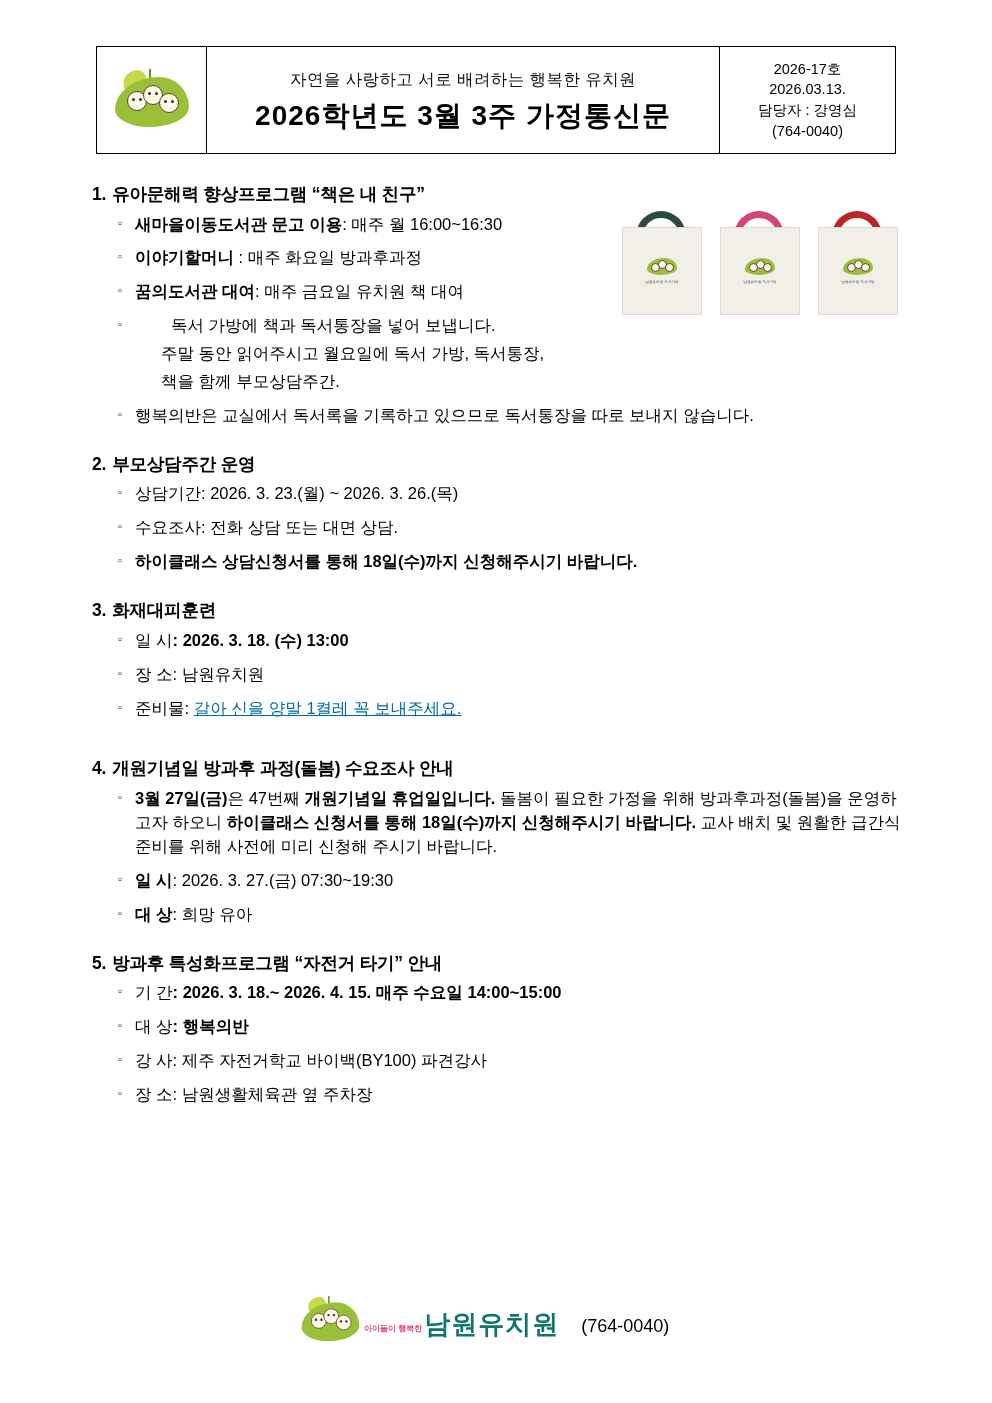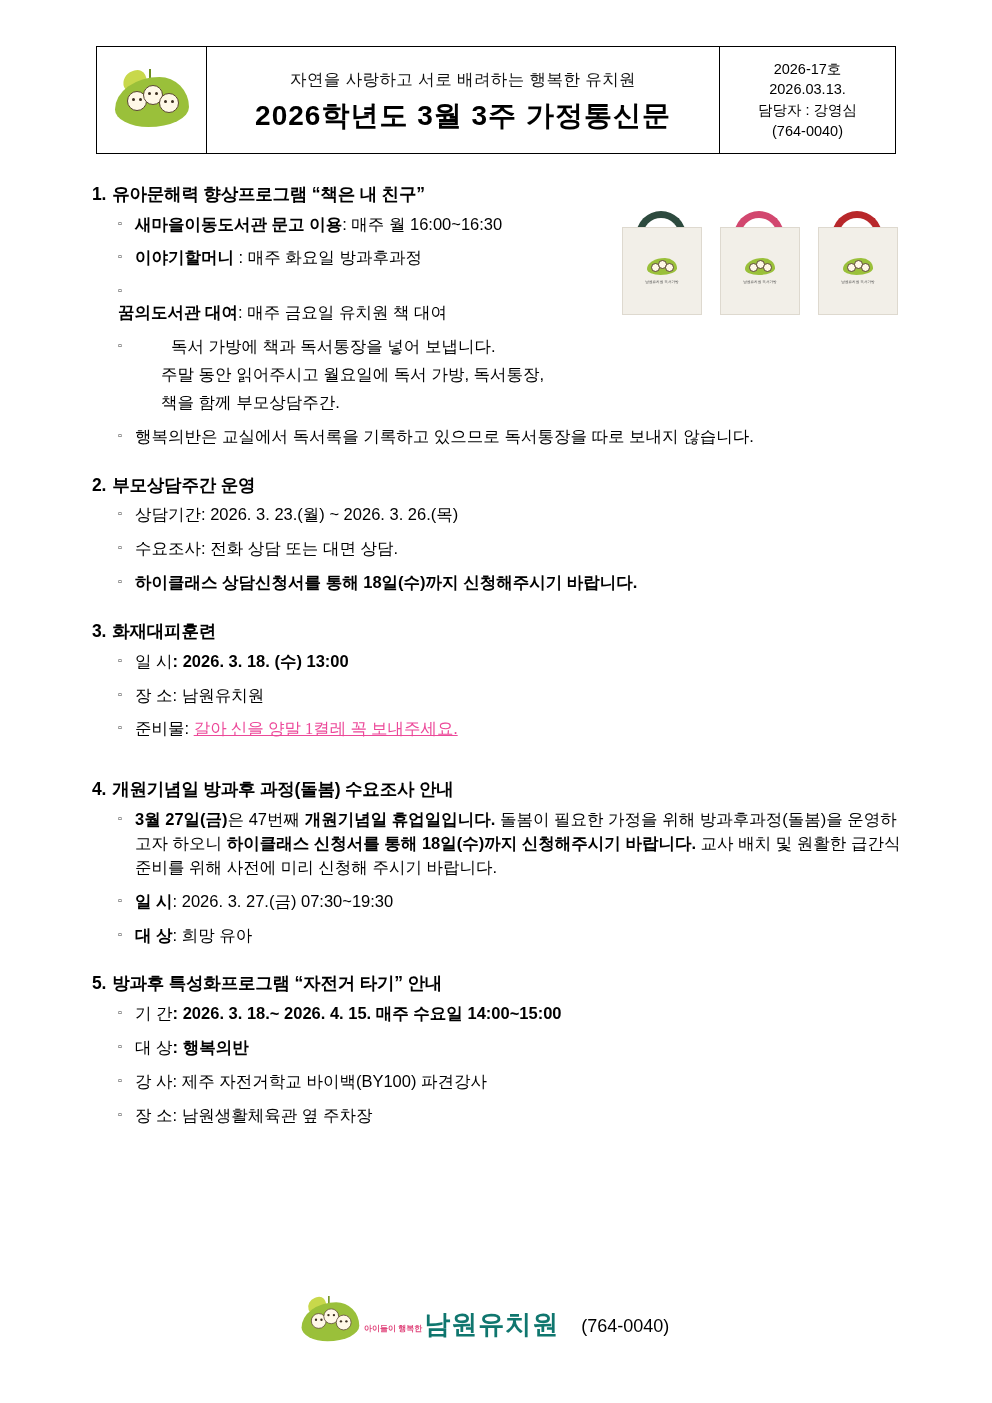--- a/index.html
+++ b/index.html
@@ -177,21 +177,21 @@
   .bullet {
     flex: 0 0 auto;
     width: 17px;
     font-size: 11px;
     line-height: 1.9;
     color: #333;
   }
   .bullet::before { content: "\25AB"; }
   .itxt { flex: 1 1 auto; }
   .b { font-weight: bold; }
-  .u { text-decoration: underline; color: #ec4899; font-family: Liberation Serif, serif; }
+  .u { text-decoration: underline; color: #0369a1; }
   .cont-line { margin-left: 43px; margin-bottom: 10px; font-size: 16.5px; line-height:1.45;}
   .sec-gap-lg { height: 30px; }
   .sec-gap-md { height: 18px; }
 
   
   .footer {
     position: absolute;
     left: 300px;
     top: 1290px;
     width: 420px;
@@ -296,21 +296,21 @@
       </div>
       <div class="items">
         <div class="item" style="width:540px;">
           <span class="bullet"></span>
           <span class="itxt"><span class="b">새마을이동도서관 문고 이용</span><span>: 매주 월 16:00~16:30</span></span>
         </div>
         <div class="item" style="width:540px;">
           <span class="bullet"></span>
           <span class="itxt"><span class="b">이야기할머니</span><span> : 매주 화요일 방과후과정</span></span>
         </div>
-        <div class="item" style="width:540px;flex-direction:column;">
+        <div class="item" style="width:540px;">
           <span class="bullet"></span>
           <span class="itxt"><span class="b">꿈의도서관 대여</span><span>: 매주 금요일 유치원 책 대여</span></span>
         </div>
         <div class="item" style="width:540px; margin-bottom:4px;gap:36px;">
           <span class="bullet"></span>
           <span class="itxt">독서 가방에 책과 독서통장을 넣어 보냅니다.</span>
         </div>
         <div class="cont-line" style="margin-bottom:4px;">주말 동안 읽어주시고 월요일에 독서 가방, 독서통장,</div>
         <div class="cont-line">책을 함께 부모상담주간.</div>
         <div class="item">

